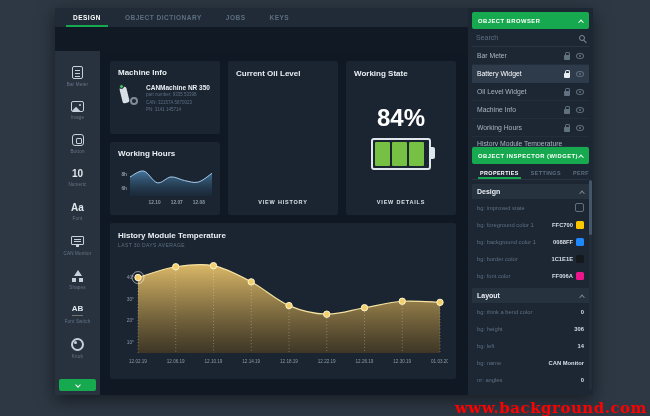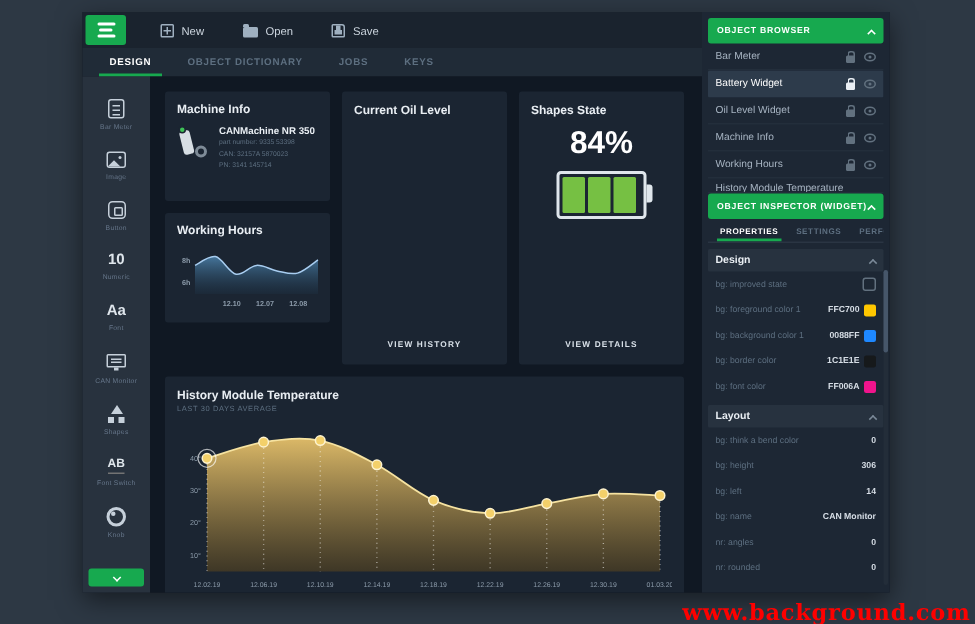--- a/index.html
+++ b/index.html
@@ -56,37 +56,37 @@
   .ic-shapes::after{content:"";position:absolute;bottom:0;left:1px;width:4px;height:4px;background:#c6d0da;box-shadow:7px 0 0 #c6d0da}
   .ic-knob{width:13px;height:13px;border:2px solid #c6d0da;border-radius:50%}
   .ic-knob::before{content:"";position:absolute;left:1px;top:1px;width:3px;height:3px;border-radius:50%;background:#c6d0da}
 
   
   .canvas{flex:1;background:#101823;padding:10px 10px 0;overflow:hidden}
   .row1{display:flex;gap:8px}
   .colA{display:flex;flex-direction:column;gap:8px}
   .card{background:#1b2532;border-radius:2px}
   .card-machine,.card-wh{width:110px;height:73px;padding:7px 8px}
-  .card-oil,.card-bat{width:110px;height:182px;padding:8px;display:flex;flex-direction:column;align-items:center}
+  .card-oil,.card-bat{width:110px;height:154px;padding:8px;display:flex;flex-direction:column;align-items:center}
   .card-temp{margin-top:8px;width:346px;height:156px;padding:8px 8px 4px}
   .card-title{font-size:8px;font-weight:bold;color:#e9eef3;align-self:flex-start}
   .card-sub{font-size:5px;color:#5d6f80;letter-spacing:.4px;margin-top:2px}
   .action{font-size:5.5px;font-weight:bold;letter-spacing:.8px;color:#d9e1e9;margin-top:auto;padding-bottom:2px}
 
   .m-row{display:flex;gap:6px;margin-top:7px}
   .m-ic{width:22px;height:22px;position:relative;flex:none}
   .m-ic .bar{position:absolute;left:3px;top:3px;width:7px;height:16px;background:#d7dee4;border-radius:2px;transform:rotate(-14deg)}
   .m-ic .dot{position:absolute;left:1px;top:0;width:5px;height:5px;border-radius:50%;background:#3ec257;border:1px solid #1b2532}
   .m-ic .gear{position:absolute;right:2px;bottom:1px;width:8px;height:8px;border:2px solid #7e8b97;border-radius:50%}
   .m-name{font-size:6.5px;font-weight:bold;color:#e9eef3}
   .m-line{font-size:4.5px;color:#5d6f80;line-height:1.7;display:block}
 
   .donut-wrap{position:relative;margin-top:8px}
   .donut-center{position:absolute;inset:0;display:flex;align-items:center;justify-content:center;font-size:15px;font-weight:bold;color:#fff}
-  .bat-val{font-size:21px;font-weight:bold;color:#fff;margin-top:6px}
+  .bat-val{font-size:24px;font-weight:bold;color:#fff;margin-top:26px}
   .bat{width:60px;height:32px;border:2px solid #dfe6ec;border-radius:3px;position:relative;display:flex;gap:2px;padding:2px;margin-top:6px}
   .bat::after{content:"";position:absolute;right:-6px;top:7px;width:4px;height:12px;background:#dfe6ec;border-radius:0 2px 2px 0}
   .bat .cell{width:15px;height:100%;background:#76c043;border-radius:1px}
 
   
   .rpanel{position:absolute;right:0;top:0;width:125px;height:100%;background:#1d2734;padding:4px;overflow:hidden}
   .ghead{height:17px;background:#17a94f;border-radius:2px;display:flex;align-items:center;justify-content:space-between;padding:0 6px;color:#fff;font-size:5.8px;font-weight:bold;letter-spacing:.5px}
   .chev{display:inline-block;width:4px;height:4px;border-right:1.3px solid currentColor;border-bottom:1.3px solid currentColor}
   .chev.up{transform:rotate(-135deg) translate(-1px,-1px)}
   .chev.down{transform:rotate(45deg)}
@@ -121,39 +121,20 @@
   svg text{font-family:"Liberation Sans",sans-serif}
 </style>
 </head>
 <body>
 
 <div class="stage">
   <div class="app">
 
     <div class="main">
 
-      <div class="toolbar">
-        <div class="logo">
-            <i></i>
-            <i></i>
-            <i></i>
-          </div>
-        <div class="tbtn">
-          <span class="tb-ic tb-new"></span>
-          <span>New</span>
-        </div>
-        <div class="tbtn">
-          <span class="tb-ic tb-open"></span>
-          <span>Open</span>
-        </div>
-        <div class="tbtn">
-          <span class="tb-ic tb-save"></span>
-          <span>Save</span>
-        </div>
-      </div>
 
       <div class="tabbar">
         <div class="tab active">DESIGN</div>
         <div class="tab">OBJECT DICTIONARY</div>
         <div class="tab">JOBS</div>
         <div class="tab">KEYS</div>
       </div>
 
       <div class="body">
 
@@ -237,21 +218,21 @@
                   </svg>
               </div>
             </div>
 
             <div class="card card-oil">
               <div class="card-title">Current Oil Level</div>
               <div class="action">VIEW HISTORY</div>
             </div>
 
             <div class="card card-bat">
-              <div class="card-title">Shapes State</div>
+              <div class="card-title">Working State</div>
               <div class="bat-val">84%</div>
               <div class="bat" id="bat-body">
                   <div class="cell"></div>
                   <div class="cell"></div>
                   <div class="cell"></div>
                 </div>
               <div class="action">VIEW DETAILS</div>
             </div>
           </div>
 
@@ -303,20 +284,24 @@
           </div>
         </div>
       </div>
     </div>
 
     <div class="rpanel">
       <div class="ghead">
         <span>OBJECT BROWSER</span>
         <span class="chev up white"></span>
       </div>
+      <div class="search">
+        <input type="text" placeholder="Search" style="">
+        <span class="ic-search"></span>
+      </div>
 
       <div class="ob-item">
         <span>Bar Meter</span>
         <span class="ob-icons">
             <span class="ic-lock"></span>
             <span class="ic-eye"></span>
           </span>
       </div>
       <div class="ob-item selected">
         <span>Battery Widget</span>

